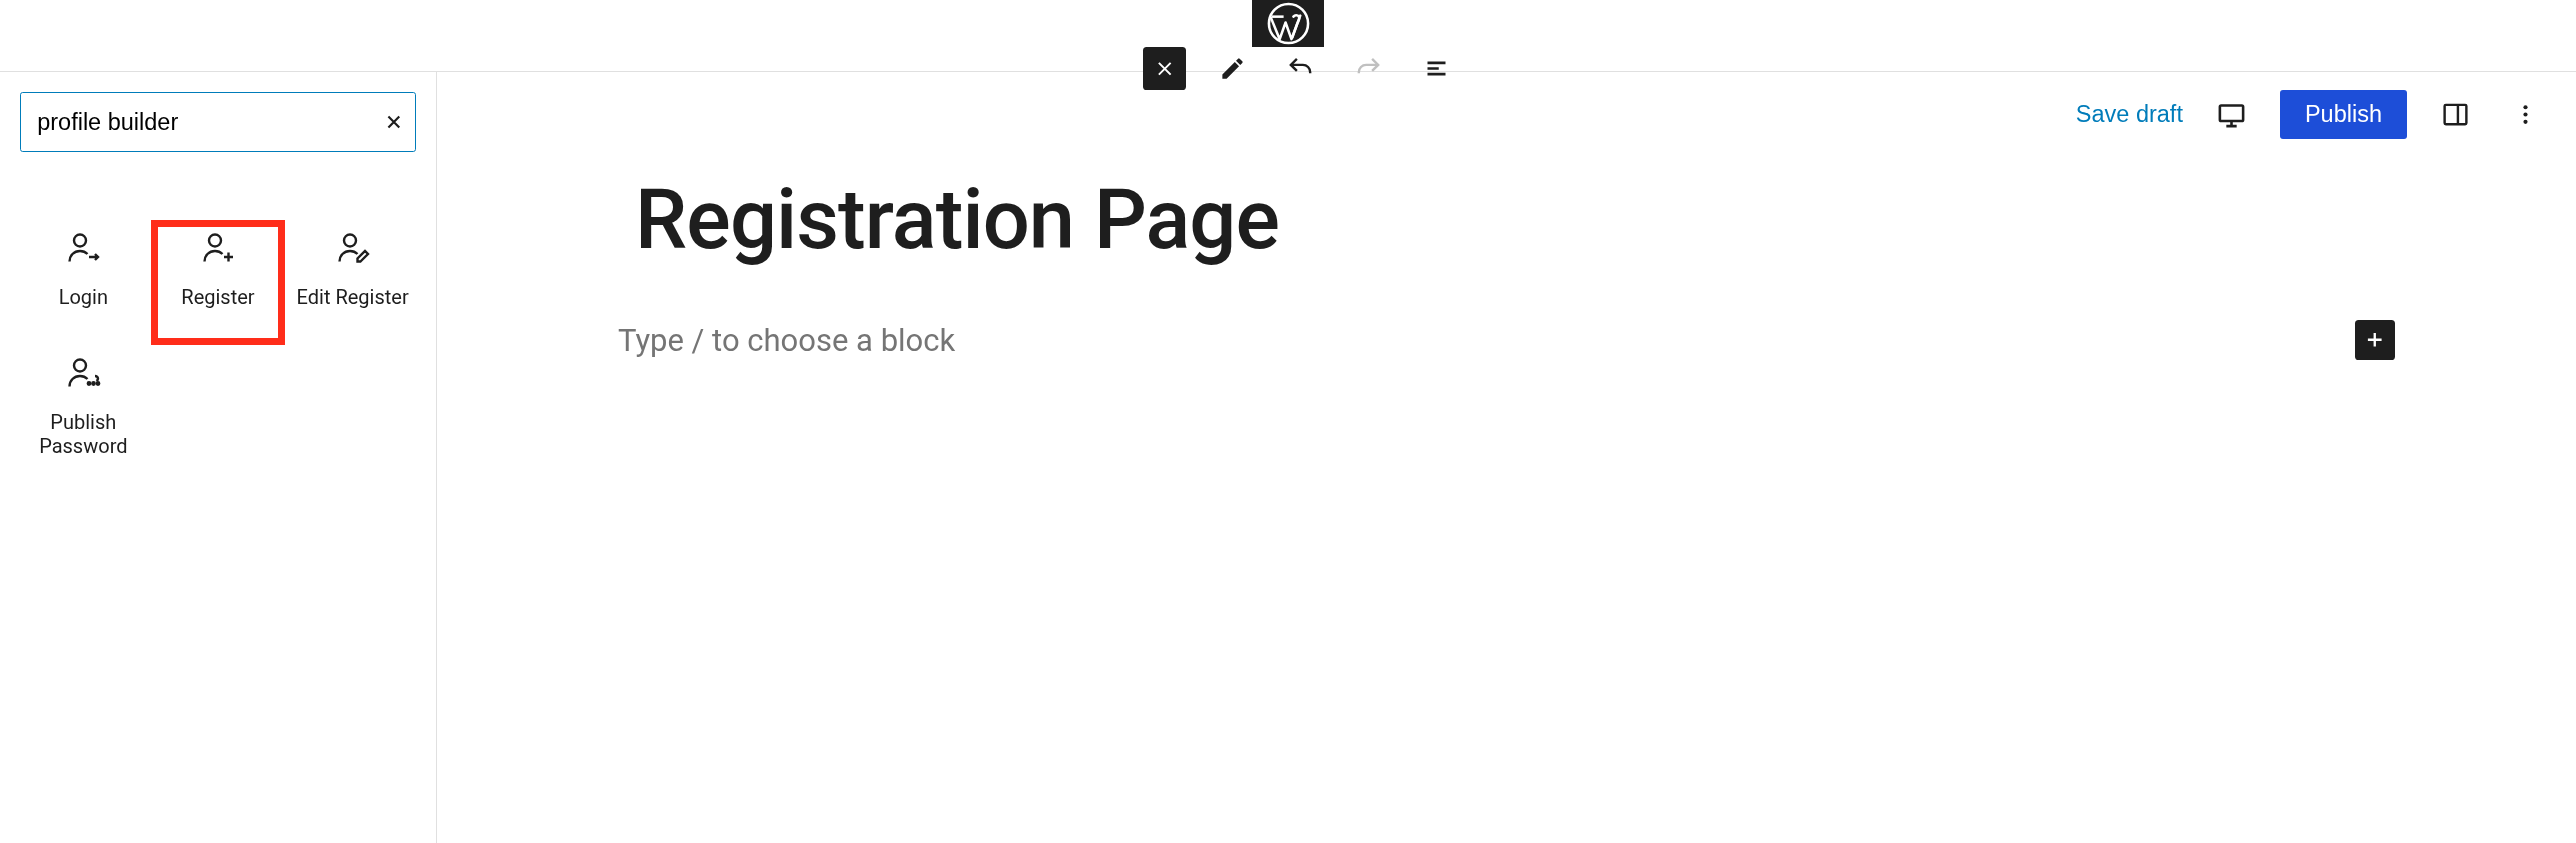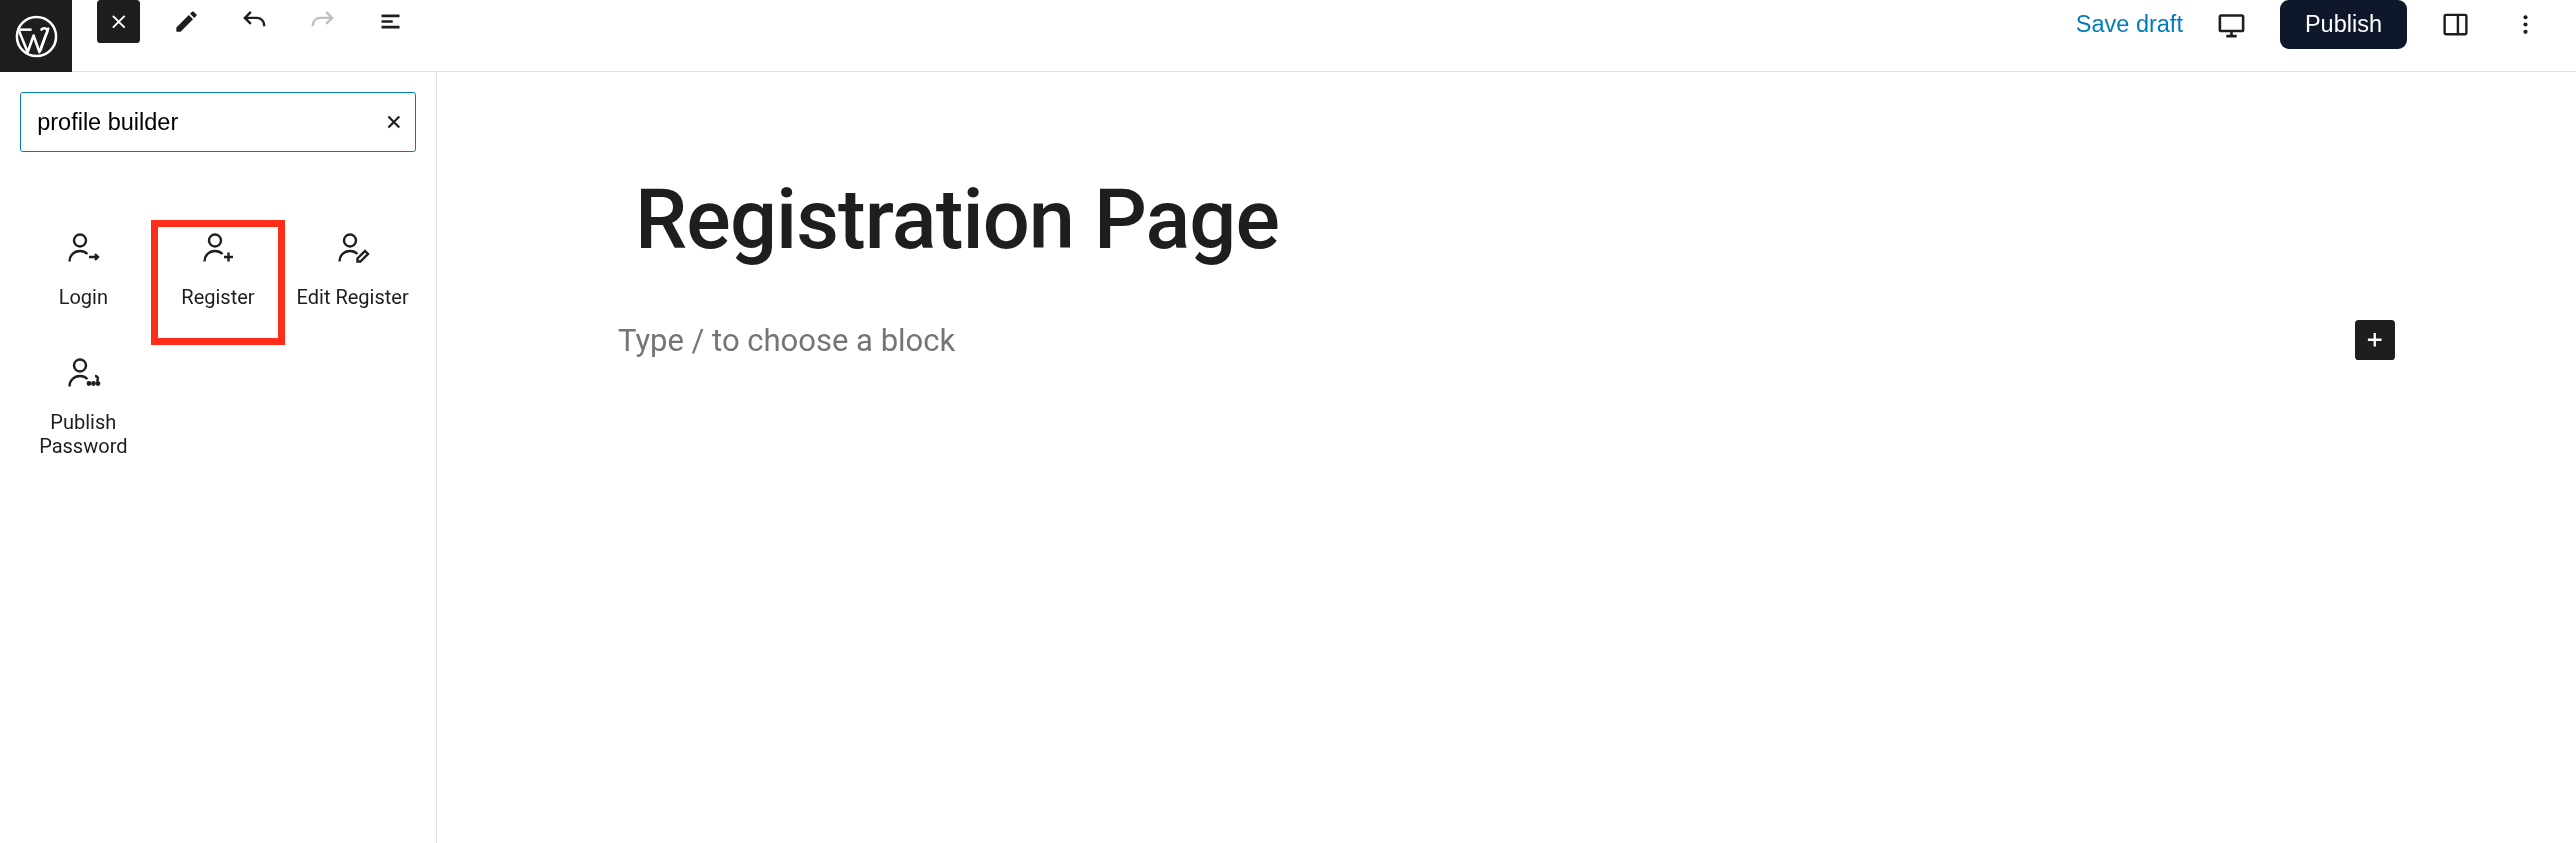--- a/index.html
+++ b/index.html
@@ -1,24 +1,24 @@
 <!DOCTYPE html>
 <html style="font-size:14.4px"><head>
 <meta charset="utf-8">
 <style>
   * { box-sizing: border-box; margin: 0; padding: 0; }
   html, body { width: 2576px; height: 843px; font-family: -apple-system, BlinkMacSystemFont, "Segoe UI", Roboto, sans-serif; background:#fff; color:#1e1e1e; }
-  .toolbar { height: 72px; display:flex; align-items:flex-start; border-bottom:0.9px solid #e0e0e0; }
+  .toolbar { height: 72px; display:flex; align-items:center; border-bottom:0.9px solid #e0e0e0;flex-direction:column; }
   .wp-logo { width:72px; height:72px; background:#1e1e1e; display:flex; align-items:center; justify-content:center; }
   .tb-left { display:flex; align-items:center; gap:25px; padding-left:25px; }
   .icon-btn { width:43px; height:43px; display:flex; align-items:center; justify-content:center; border:none; background:transparent; cursor:pointer; border-radius:3.6px; }
   .icon-btn.dark { background:#1e1e1e; color:#fff; }
   .tb-right { margin-left:auto; display:flex; align-items:center; gap:27px; padding-right:29px; }
   .save-draft { color:#007cba; font-size:23.5px; background:none; border:none; cursor:pointer; }
-  .publish-btn { background:#0f172a; color:#fff; font-size:23.5px; border:none; padding:10.8px 25px; border-radius:9px; cursor:pointer; }
+  .publish-btn { background:#1d4ed8; color:#fff; font-size:23.5px; border:none; padding:10.8px 25px; border-radius:3px; cursor:pointer; }
   .body { display:flex; height:calc(100% - 72px); }
   .inserter { width:437px; border-right:0.9px solid #e0e0e0; padding:20px 20px; }
   .search-wrap { position:relative; border:1.8px solid #007cba; border-radius:2.7px; height:60px; display:flex; align-items:center; padding:0 45px 0 16.2px; }
   .search-input { border:none; outline:none; font-size:23.5px; width:100%; background:transparent; }
   .search-clear { position:absolute; right:10.8px; top:50%; transform:translateY(-50%); background:none; border:none; cursor:pointer; }
   .block-grid { display:grid; grid-template-columns: repeat(3, 1fr); gap:8px; margin-top:72px; }
   .block-item { display:flex; flex-direction:column; align-items:center; justify-content:flex-start; height:117px; cursor:pointer; padding-top:5.4px; }
   .block-item.highlighted { outline:7.2px solid #ff2d1a; outline-offset:-3.6px; }
   .block-icon { width:38px; height:38px; display:flex; align-items:center; justify-content:center; }
   .block-label { font-size:20px; margin-top:18px; text-align:center; line-height:1.2; max-width:117px; }

